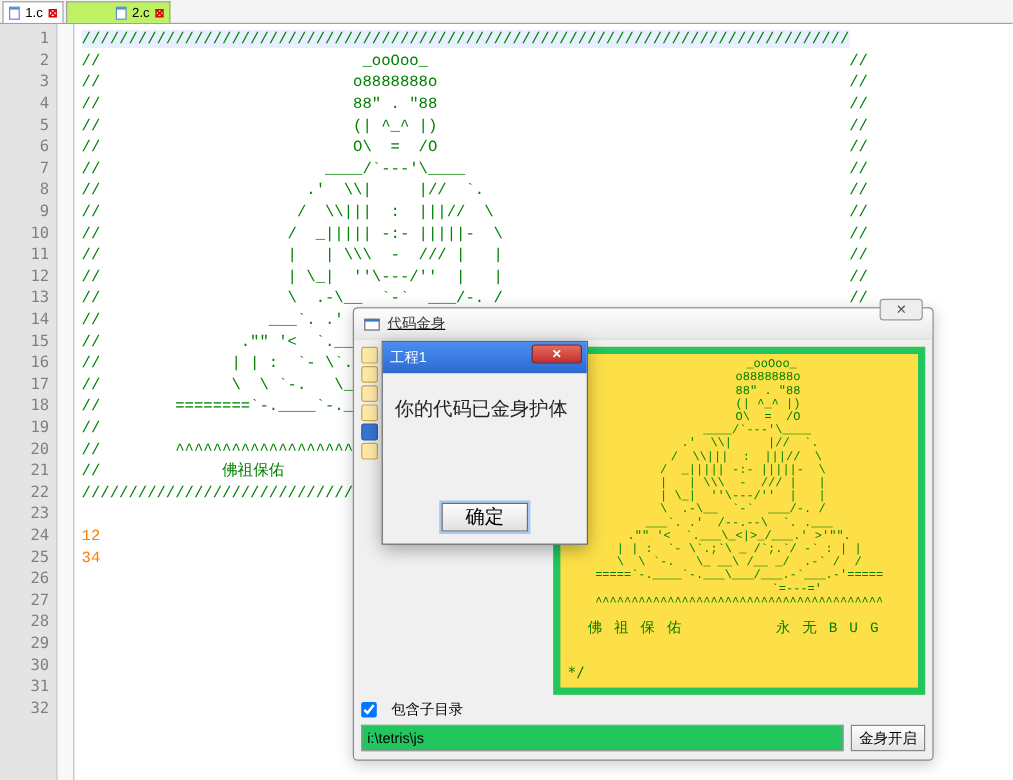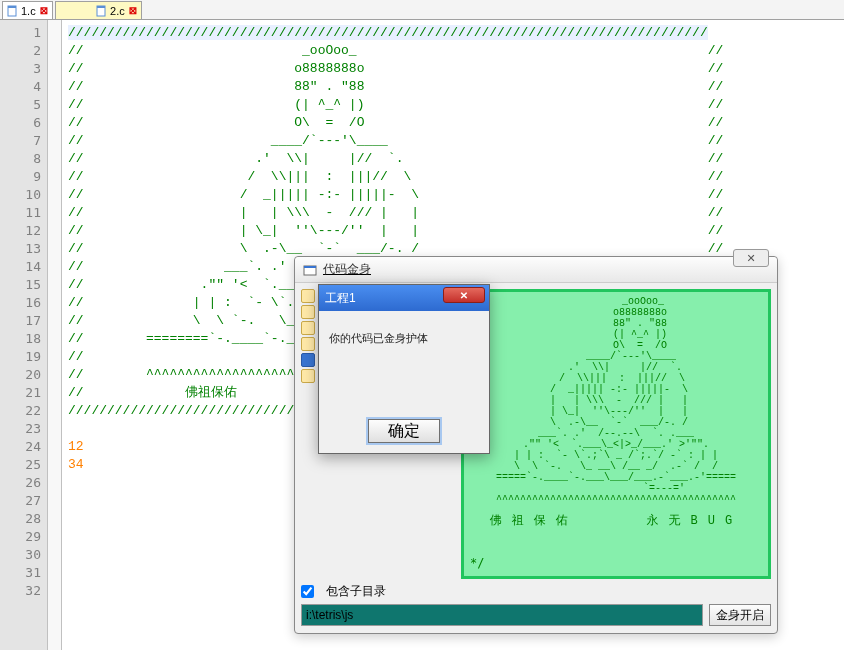--- a/index.html
+++ b/index.html
@@ -1,21 +1,21 @@
 <!DOCTYPE html>
 <html><head>
 <meta charset="utf-8">
 <style>
   * { margin:0; padding:0; box-sizing:border-box; }
   body { font-family: "Microsoft YaHei", "SimSun", sans-serif; font-size:12px; background:#fff; overflow:hidden; width:844px; height:650px; position:relative; }
 
   
   .tabbar { height:20px; background:#f4f4f4; border-bottom:1px solid #a0a0a0; display:flex; align-items:flex-end; padding-left:2px; }
   .tab { height:18px; padding:0 4px 0 4px; border:1px solid #a0a0a0; border-bottom:none; background:#fff; display:flex; align-items:center; gap:2px; margin-right:2px; font-size:11px; }
-  .tab.inactive { background:#fef9c3;padding-left:40px; }
+  .tab.inactive { background:#bef264;padding-left:40px; }
   .tab-icon { width:12px; height:12px; display:inline-flex; align-items:center; justify-content:center; }
   .tab-icon svg { width:12px; height:12px; }
   .close-x { color:#d00; font-weight:bold; font-size:10px; margin-left:2px; }
 
   
   .editor { position:absolute; top:20px; left:0; right:0; bottom:0; background:#fff; display:flex; }
   .gutter { width:48px; background:#e4e4e4; border-right:1px solid #c0c0c0; text-align:right; padding-right:6px; color:#808080; font-family:Consolas,monospace; font-size:13px; line-height:18px; padding-top:4px; }
   .gutter div { height:18px; }
   .fold { width:14px; background:#f8f8f8; border-right:1px solid #c0c0c0; }
   .code { flex:1; font-family:Consolas,"Courier New",monospace; font-size:13px; line-height:18px; padding:4px 0 0 6px; white-space:pre; color:#008000; position:relative; }
@@ -27,38 +27,38 @@
   .win-outer .titlebar { height:26px; background:linear-gradient(#fdfdfd,#e8e8e8); border-bottom:1px solid #ccc; display:flex; align-items:center; padding:0 8px; border-radius:4px 4px 0 0;text-decoration:underline; }
   .win-outer .titlebar .ticon { width:14px; height:14px; margin-right:6px; }
   .win-outer .titlebar .title { font-size:12px; color:#333; }
   .win-outer .closebtn { position:absolute; right:8px; top:-8px; width:36px; height:18px; border:1px solid #999; border-radius:3px; background:#eee; display:flex; align-items:center; justify-content:center; font-size:11px; color:#555; }
   .win-outer .body { position:absolute; top:26px; left:0; right:0; bottom:0; padding:6px; }
 
   .sidebar-stub { position:absolute; left:6px; top:6px; width:14px; height:110px; }
   .sidebar-stub div { width:14px; height:14px; margin-bottom:2px; background:#ffe9a8; border:1px solid #caa94a; border-radius:2px; }
   .sidebar-stub div.sel { background:#3874d1; border-color:#2a5aa8; }
 
-  .preview { position:absolute; left:166px; top:6px; right:6px; height:290px; border:3px solid #22c55e; background:#86efac; overflow:hidden; }
+  .preview { position:absolute; left:166px; top:6px; right:6px; height:290px; border:6px solid #22c55e; background:#fde047; overflow:hidden; }
   .preview pre { font-family:Consolas,"Courier New",monospace; font-size:10px; line-height:11px; color:#008000; white-space:pre; padding:4px 0 0 0; text-align:center; }
   .preview pre .cap { color:#008000; font-size:12px; letter-spacing:10px; }
   .preview .endc { position:absolute; left:6px; bottom:6px; color:#008000; font-family:Consolas,monospace; font-size:12px; }
 
   .bottom { position:absolute; left:6px; right:6px; bottom:6px; height:44px; }
   .chk { display:flex; align-items:center; gap:12px; margin-bottom:4px; font-size:12px; }
   .chk input { width:13px; height:13px; }
   .row2 { display:flex; gap:6px; }
-  .row2 input[type=text] { flex:1; height:22px; border:1px solid #999; padding:0 4px; font-size:12px; background:#0f766e; }
+  .row2 input[type=text] { flex:1; height:22px; border:1px solid #999; padding:0 4px; font-size:12px; background:#22c55e; }
   .row2 button { width:62px; height:22px; border:1px solid #888; background:linear-gradient(#fdfdfd,#e4e4e4); font-size:12px; }
 
   
   .modal { position:absolute; left:318px; top:284px; width:172px; height:170px; background:#f0f0f0; border:1px solid #666; box-shadow:0 4px 14px rgba(0,0,0,.35); z-index:10; }
   .modal .mtitle { height:26px; background:linear-gradient(#4a8ef0,#2d6ad0); color:#fff; display:flex; align-items:center; padding:0 6px; font-size:12px; position:relative; }
   .modal .mclose { position:absolute; right:4px; top:2px; width:42px; height:16px; background:linear-gradient(#e56a5e,#c4302b); border:1px solid #8a1f1a; border-radius:3px; display:flex; align-items:center; justify-content:center; }
   .modal .mclose span { color:#fff; font-size:10px; font-weight:bold; }
-  .modal .mbody { padding:20px 10px 8px 10px; font-size:11px; color:#222; height:108px; }
+  .modal .mbody { padding:20px 10px 8px 10px; font-size:16px; color:#222; height:108px; }
   .modal .mbtns { display:flex; justify-content:center; padding-bottom:10px; }
   .modal .mbtns button { width:72px; height:24px; border:1px solid #707070; background:linear-gradient(#fdfdfd,#e0e0e0); font-size:16px; box-shadow:0 0 0 2px #a8c8f0; }
 </style>
 </head>
 <body>
 
 <div class="tabbar">
   <div class="tab">
     <span class="tab-icon">
       <svg viewBox="0 0 12 12">

